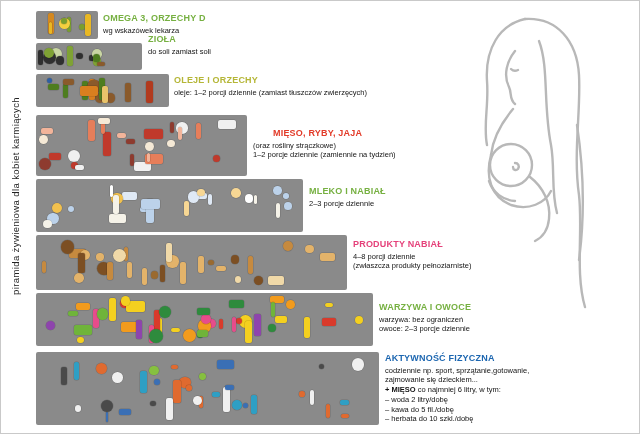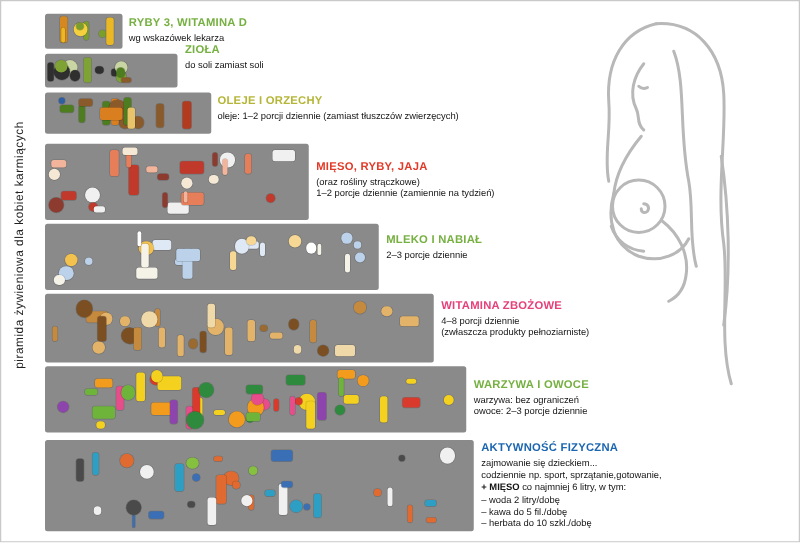--- a/index.html
+++ b/index.html
@@ -250,61 +250,61 @@
       <span class="blob" style="width: 10.688px; height: 10.688px; border-radius: 50%; left: 75.9926px; top: 19.9083px; background: rgb(240, 240, 240);"></span>
       <span class="blob" style="width: 10.3445px; height: 10.3445px; border-radius: 50%; left: 196.085px; top: 47.6762px; background: rgb(46, 159, 196);"></span>
       <span class="blob" style="width: 7.69362px; height: 4.10326px; border-radius: 2px; left: 134.713px; top: 13.3175px; background: rgb(224, 106, 47);"></span>
       <span class="blob" style="width: 9.49899px; height: 5.06613px; border-radius: 2px; left: 303.835px; top: 47.9232px; background: rgb(46, 159, 196);"></span>
       <span class="blob" style="width: 5.5964px; height: 18.3155px; border-radius: 2px; left: 37.6917px; top: 9.90699px; background: rgb(46, 159, 196);"></span>
       <span class="blob" style="width: 5.41805px; height: 5.41805px; border-radius: 50%; left: 282.722px; top: 11.8493px; background: rgb(74, 74, 74);"></span>
       <span class="blob" style="width: 9.16447px; height: 4.88771px; border-radius: 2px; left: 189.285px; top: 33.4407px; background: rgb(58, 111, 181);"></span>
     </div>
 
   <div class="label label-0">
-    <div class="title" style="color: rgb(118, 176, 65);">RYBY 3, WITAMINA D</div>
+    <div class="title" style="color: rgb(118, 176, 65);">OMEGA 3, ORZECHY D</div>
     <div class="line">wg wskazówek lekarza</div>
   </div>
 
   <div class="label label-1">
     <div class="title" style="color: rgb(118, 176, 65);">ZIOŁA</div>
     <div class="line">do soli zamiast soli</div>
   </div>
 
   <div class="label label-2">
     <div class="title" style="color: rgb(181, 182, 55);">OLEJE I ORZECHY</div>
     <div class="line">oleje: 1–2 porcji dziennie (zamiast tłuszczów zwierzęcych)</div>
   </div>
 
   <div class="label label-3">
-    <div class="title" style="color: rgb(226, 58, 40);">MIĘSO, RYBY, JAJA</div>
+    <div class="title" style="color: rgb(226, 58, 40); margin-left: 20px;">MIĘSO, RYBY, JAJA</div>
     <div class="line">(oraz rośliny strączkowe)</div>
     <div class="line">1–2 porcje dziennie (zamiennie na tydzień)</div>
   </div>
 
   <div class="label label-4">
     <div class="title" style="color: rgb(118, 176, 65);">MLEKO I NABIAŁ</div>
     <div class="line">2–3 porcje dziennie</div>
   </div>
 
   <div class="label label-5">
-    <div class="title" style="color: rgb(229, 65, 122);">WITAMINA ZBOŻOWE</div>
+    <div class="title" style="color: rgb(229, 65, 122);">PRODUKTY NABIAŁ</div>
     <div class="line">4–8 porcji dziennie</div>
     <div class="line">(zwłaszcza produkty pełnoziarniste)</div>
   </div>
 
   <div class="label label-6">
     <div class="title" style="color: rgb(118, 176, 65);">WARZYWA I OWOCE</div>
     <div class="line">warzywa: bez ograniczeń</div>
     <div class="line">owoce: 2–3 porcje dziennie</div>
   </div>
 
   <div class="label label-7">
     <div class="title" style="color: rgb(28, 102, 176);">AKTYWNOŚĆ FIZYCZNA</div>
+    <div class="line">codziennie np. sport, sprzątanie,gotowanie,</div>
     <div class="line">zajmowanie się dzieckiem...</div>
-    <div class="line">codziennie np. sport, sprzątanie,gotowanie,</div>
     <div class="line"><span class="em">+ MIĘSO</span><span> co najmniej 6 litry, w tym:</span></div>
     <div class="line">– woda 2 litry/dobę</div>
     <div class="line">– kawa do 5 fil./dobę</div>
     <div class="line">– herbata do 10 szkl./dobę</div>
   </div>
 
   <div class="illustration">
     <svg viewBox="0 0 206 344" xmlns="http://www.w3.org/2000/svg">
       <g fill="none" stroke="#b8b8b8" stroke-width="2.4" stroke-linecap="round">
         <path d="M98 14 C130 12 150 36 152 70 C154 106 146 148 152 190 C156 225 148 268 158 302"></path>

